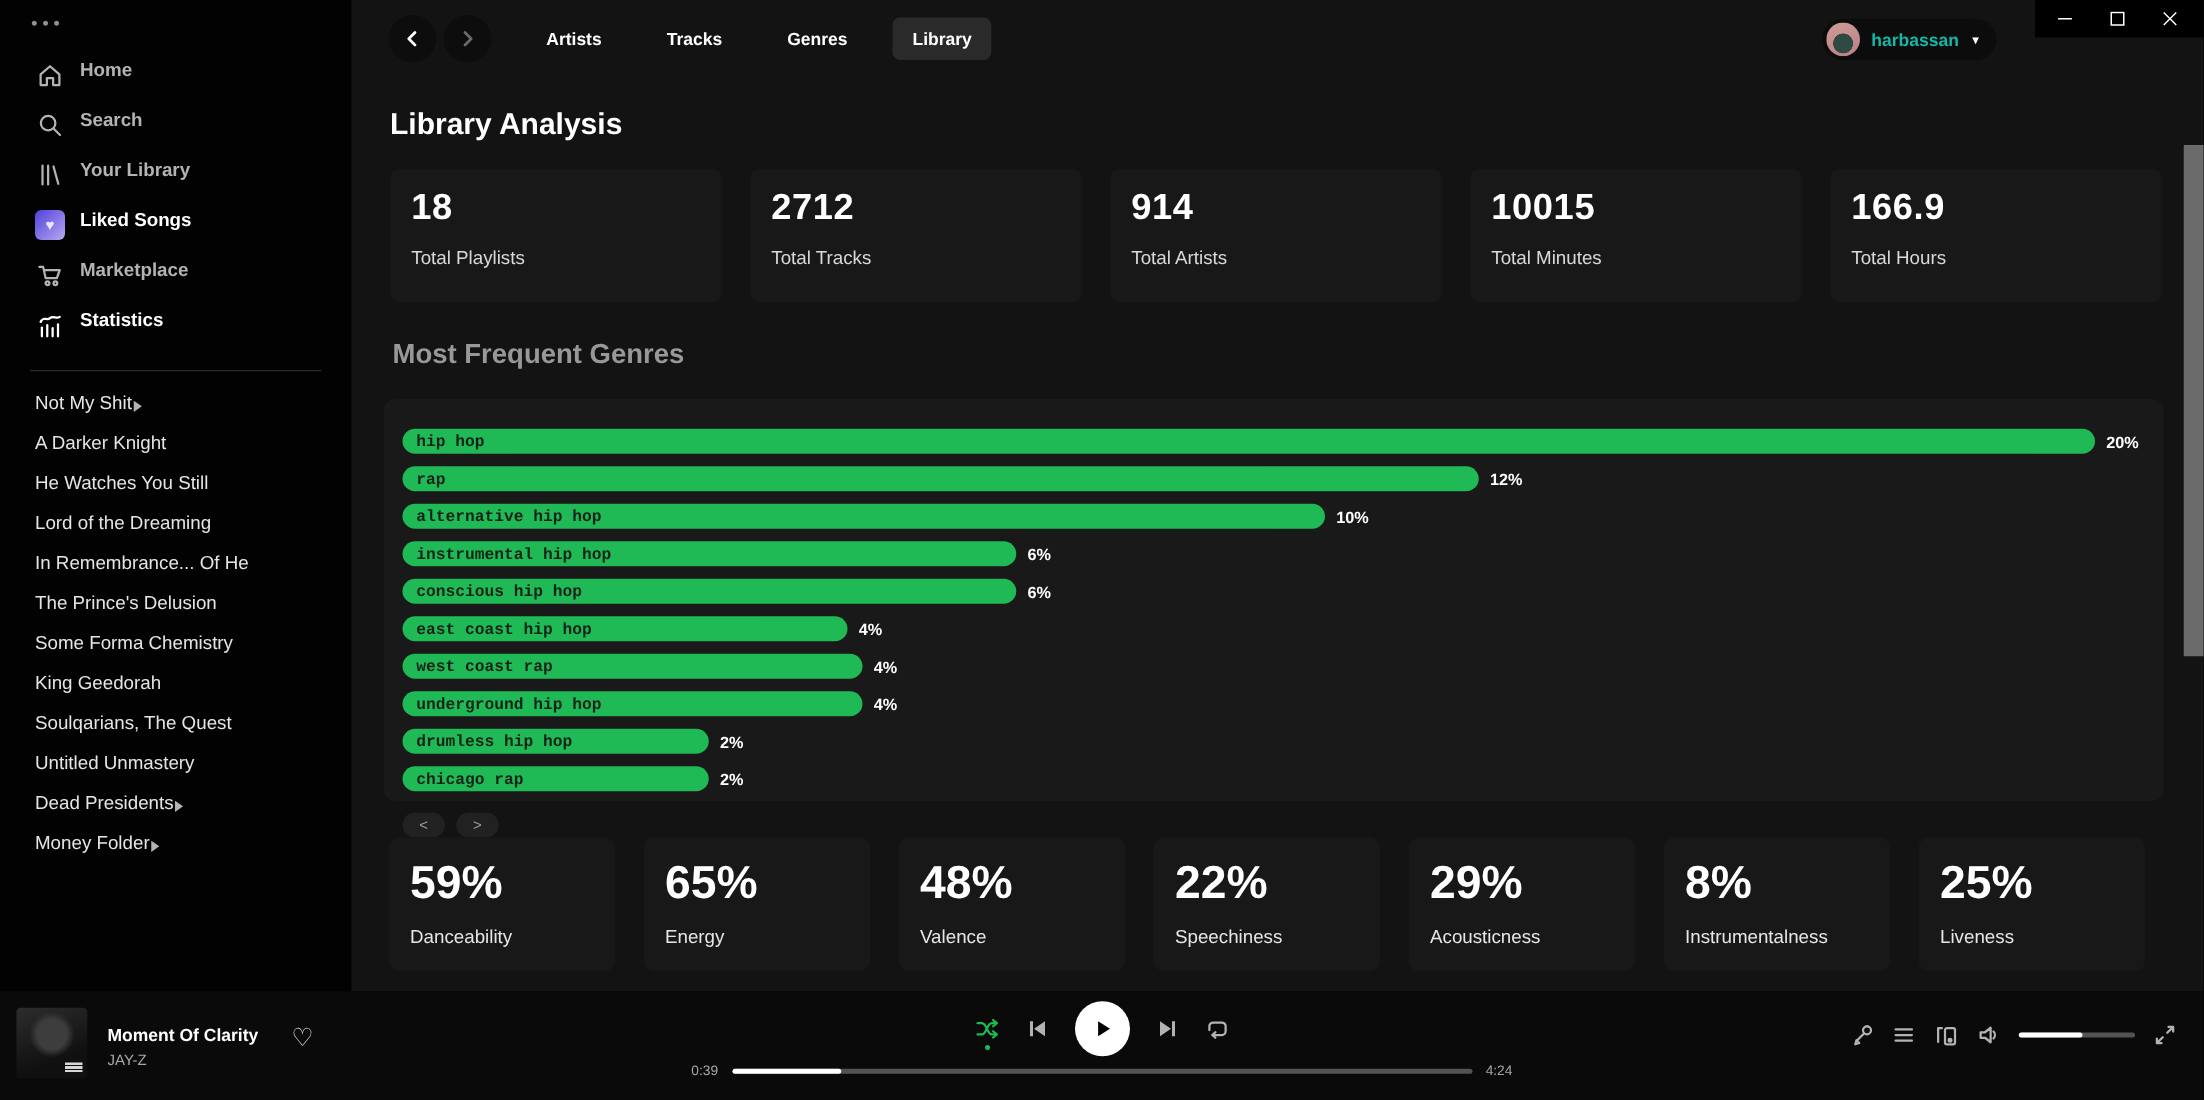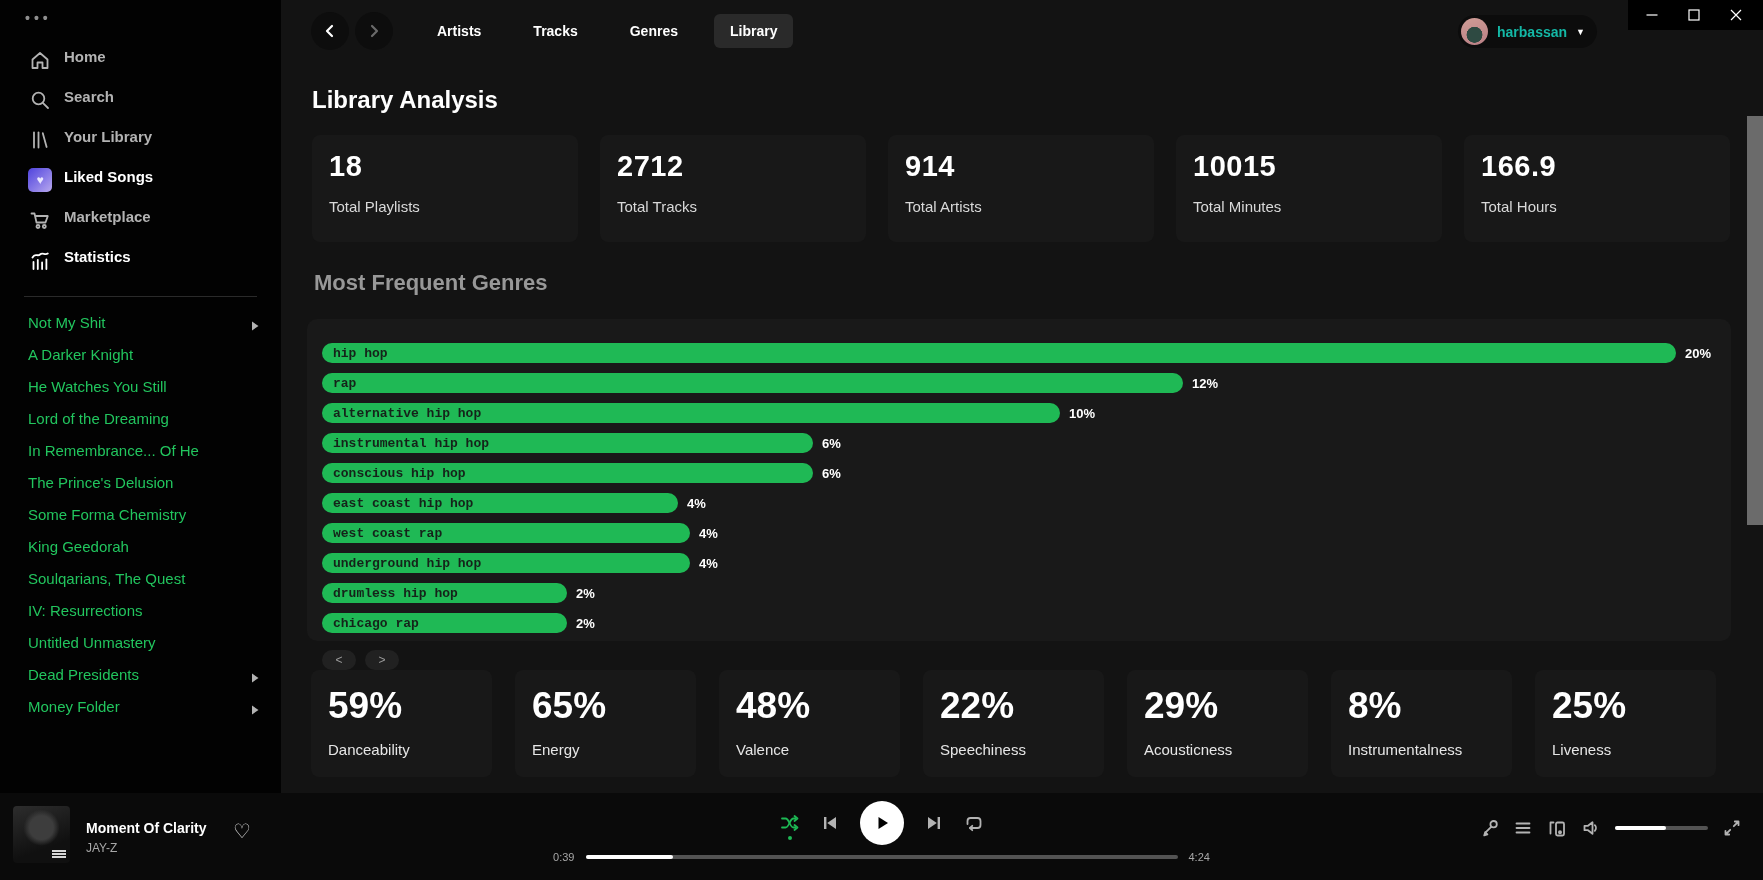--- a/index.html
+++ b/index.html
@@ -13,22 +13,22 @@
   .nav{position:absolute;top:48px;left:0;right:0;}
   .nav-item{display:flex;align-items:flex-start;height:40px;padding-left:28px;gap:12px;
             color:#b3b3b3;font-size:15px;font-weight:700;cursor:pointer;}
   .nav-item.hl{color:#fff;}
   .nav-icon{width:24px;height:24px;display:flex;align-items:center;justify-content:center;flex:0 0 24px;}
   .nav-icon svg{display:block;}
   .liked-box{width:24px;height:24px;border-radius:5px;background:linear-gradient(135deg,#4f43dd 0%,#8d7fe8 60%,#b9a9ef 100%);
              display:flex;align-items:center;justify-content:center;color:#e9e6ff;font-size:12px;}
   .divider{border-top:1px solid #2a2a2a;margin:8px 24px 0 24px;}
   .playlists{padding-top:9px;}
-  .pl-item{display:flex;align-items:center;justify-content:space-between;height:32px;
-           padding:0 22px 0 28px;color:#22c55e;font-size:15px;cursor:pointer;white-space:nowrap;}
+  .pl-item{display:flex;align-items:center;height:32px;
+           padding:0 22px 0 28px;color:#e5e5e5;font-size:15px;cursor:pointer;white-space:nowrap;}
   .pl-chevron{width:8px;height:10px;flex:0 0 8px;}
 
   
   .main{position:absolute;left:281px;top:0;right:0;bottom:87px;background:#131313;}
   .win-strip{position:absolute;right:0;top:0;width:135px;height:30px;background:#000;
              display:flex;align-items:center;gap:30px;padding-left:18px;box-sizing:border-box;z-index:9;}
   .win-btn{width:12px;height:12px;display:flex;align-items:center;justify-content:center;cursor:pointer;}
   .scroll-thumb{position:absolute;right:0;top:116px;width:16px;height:409px;background:#6b6b6b;z-index:8;}
 
   .nav-circle{position:absolute;top:12px;width:38px;height:38px;border-radius:50%;background:#0d0d0d;
@@ -199,24 +199,20 @@
   </div>
           <div class="pl-item">
     <span class="pl-label">King Geedorah</span>
     <span class="pl-chevron"></span>
   </div>
           <div class="pl-item">
     <span class="pl-label">Soulqarians, The Quest</span>
     <span class="pl-chevron"></span>
   </div>
           <div class="pl-item">
-    <span class="pl-label">IV: Resurrections</span>
-    <span class="pl-chevron"></span>
-  </div>
-          <div class="pl-item">
     <span class="pl-label">Untitled Unmastery</span>
     <span class="pl-chevron"></span>
   </div>
           <div class="pl-item">
     <span class="pl-label">Dead Presidents</span>
     <span class="pl-chevron"><svg width="8" height="10" viewBox="0 0 8 10">
                 <polygon points="1,0.5 7.5,5 1,9.5" fill="#b3b3b3"></polygon>
               </svg></span>
   </div>
           <div class="pl-item">

